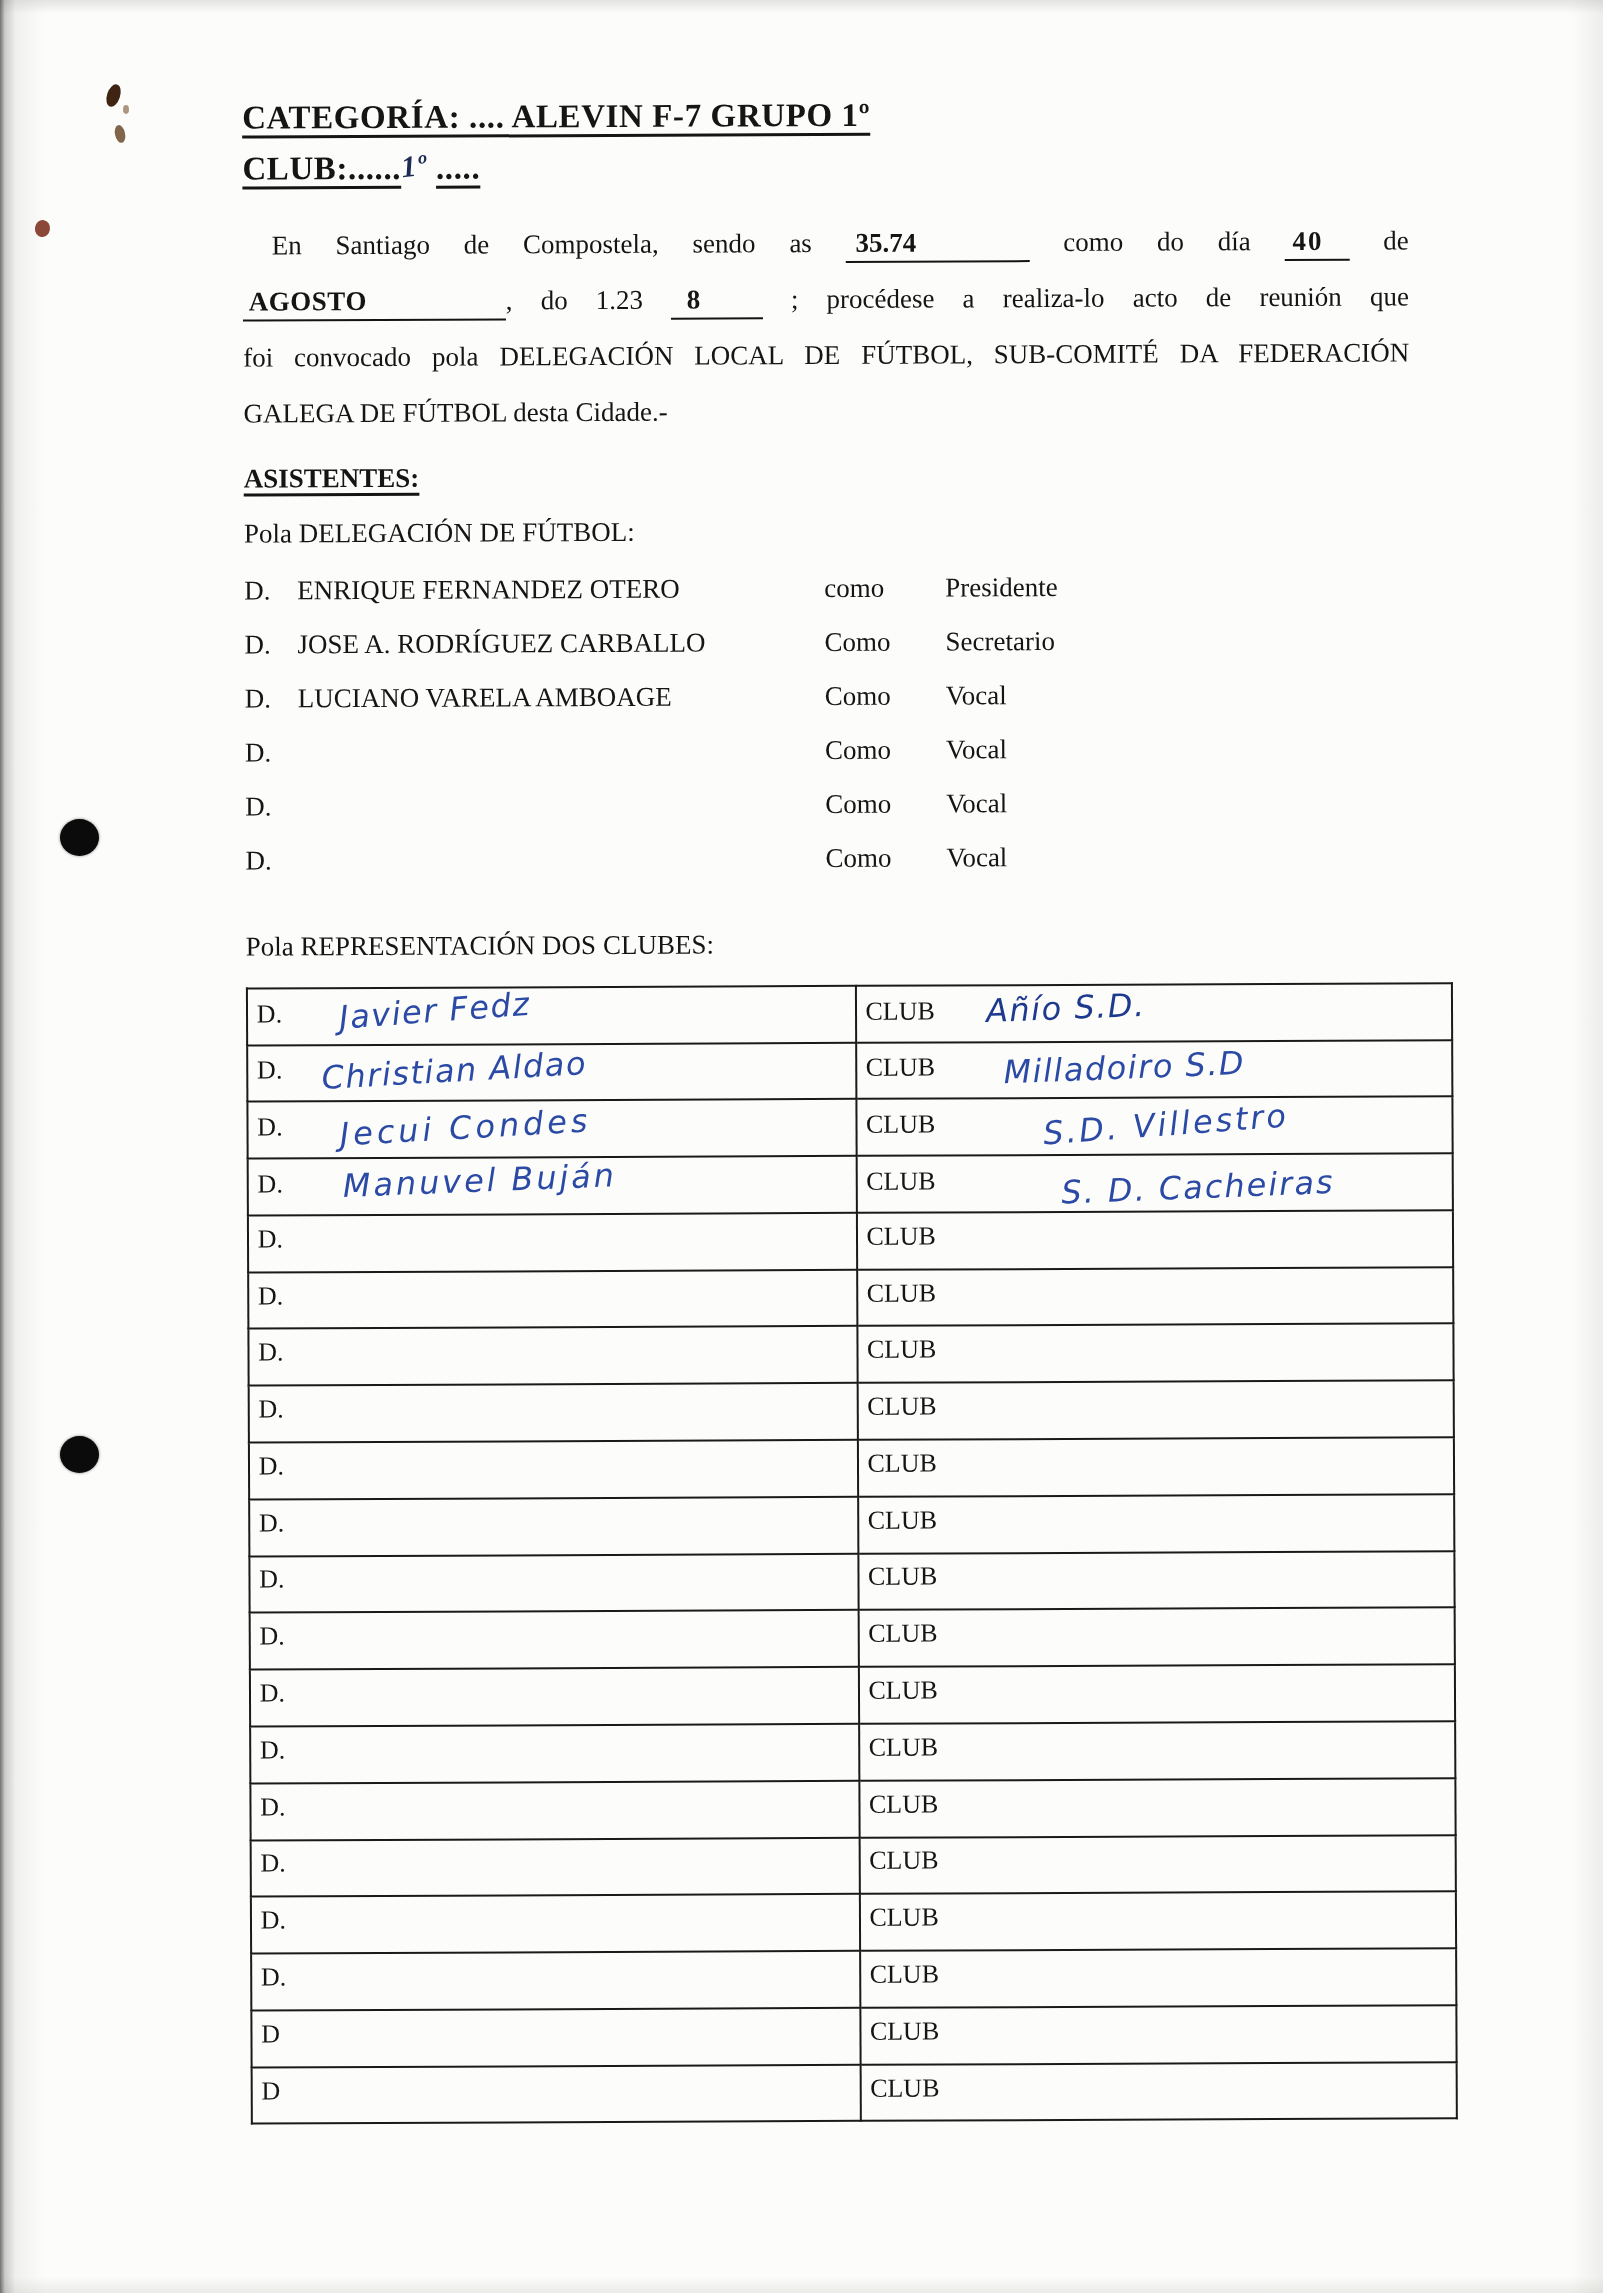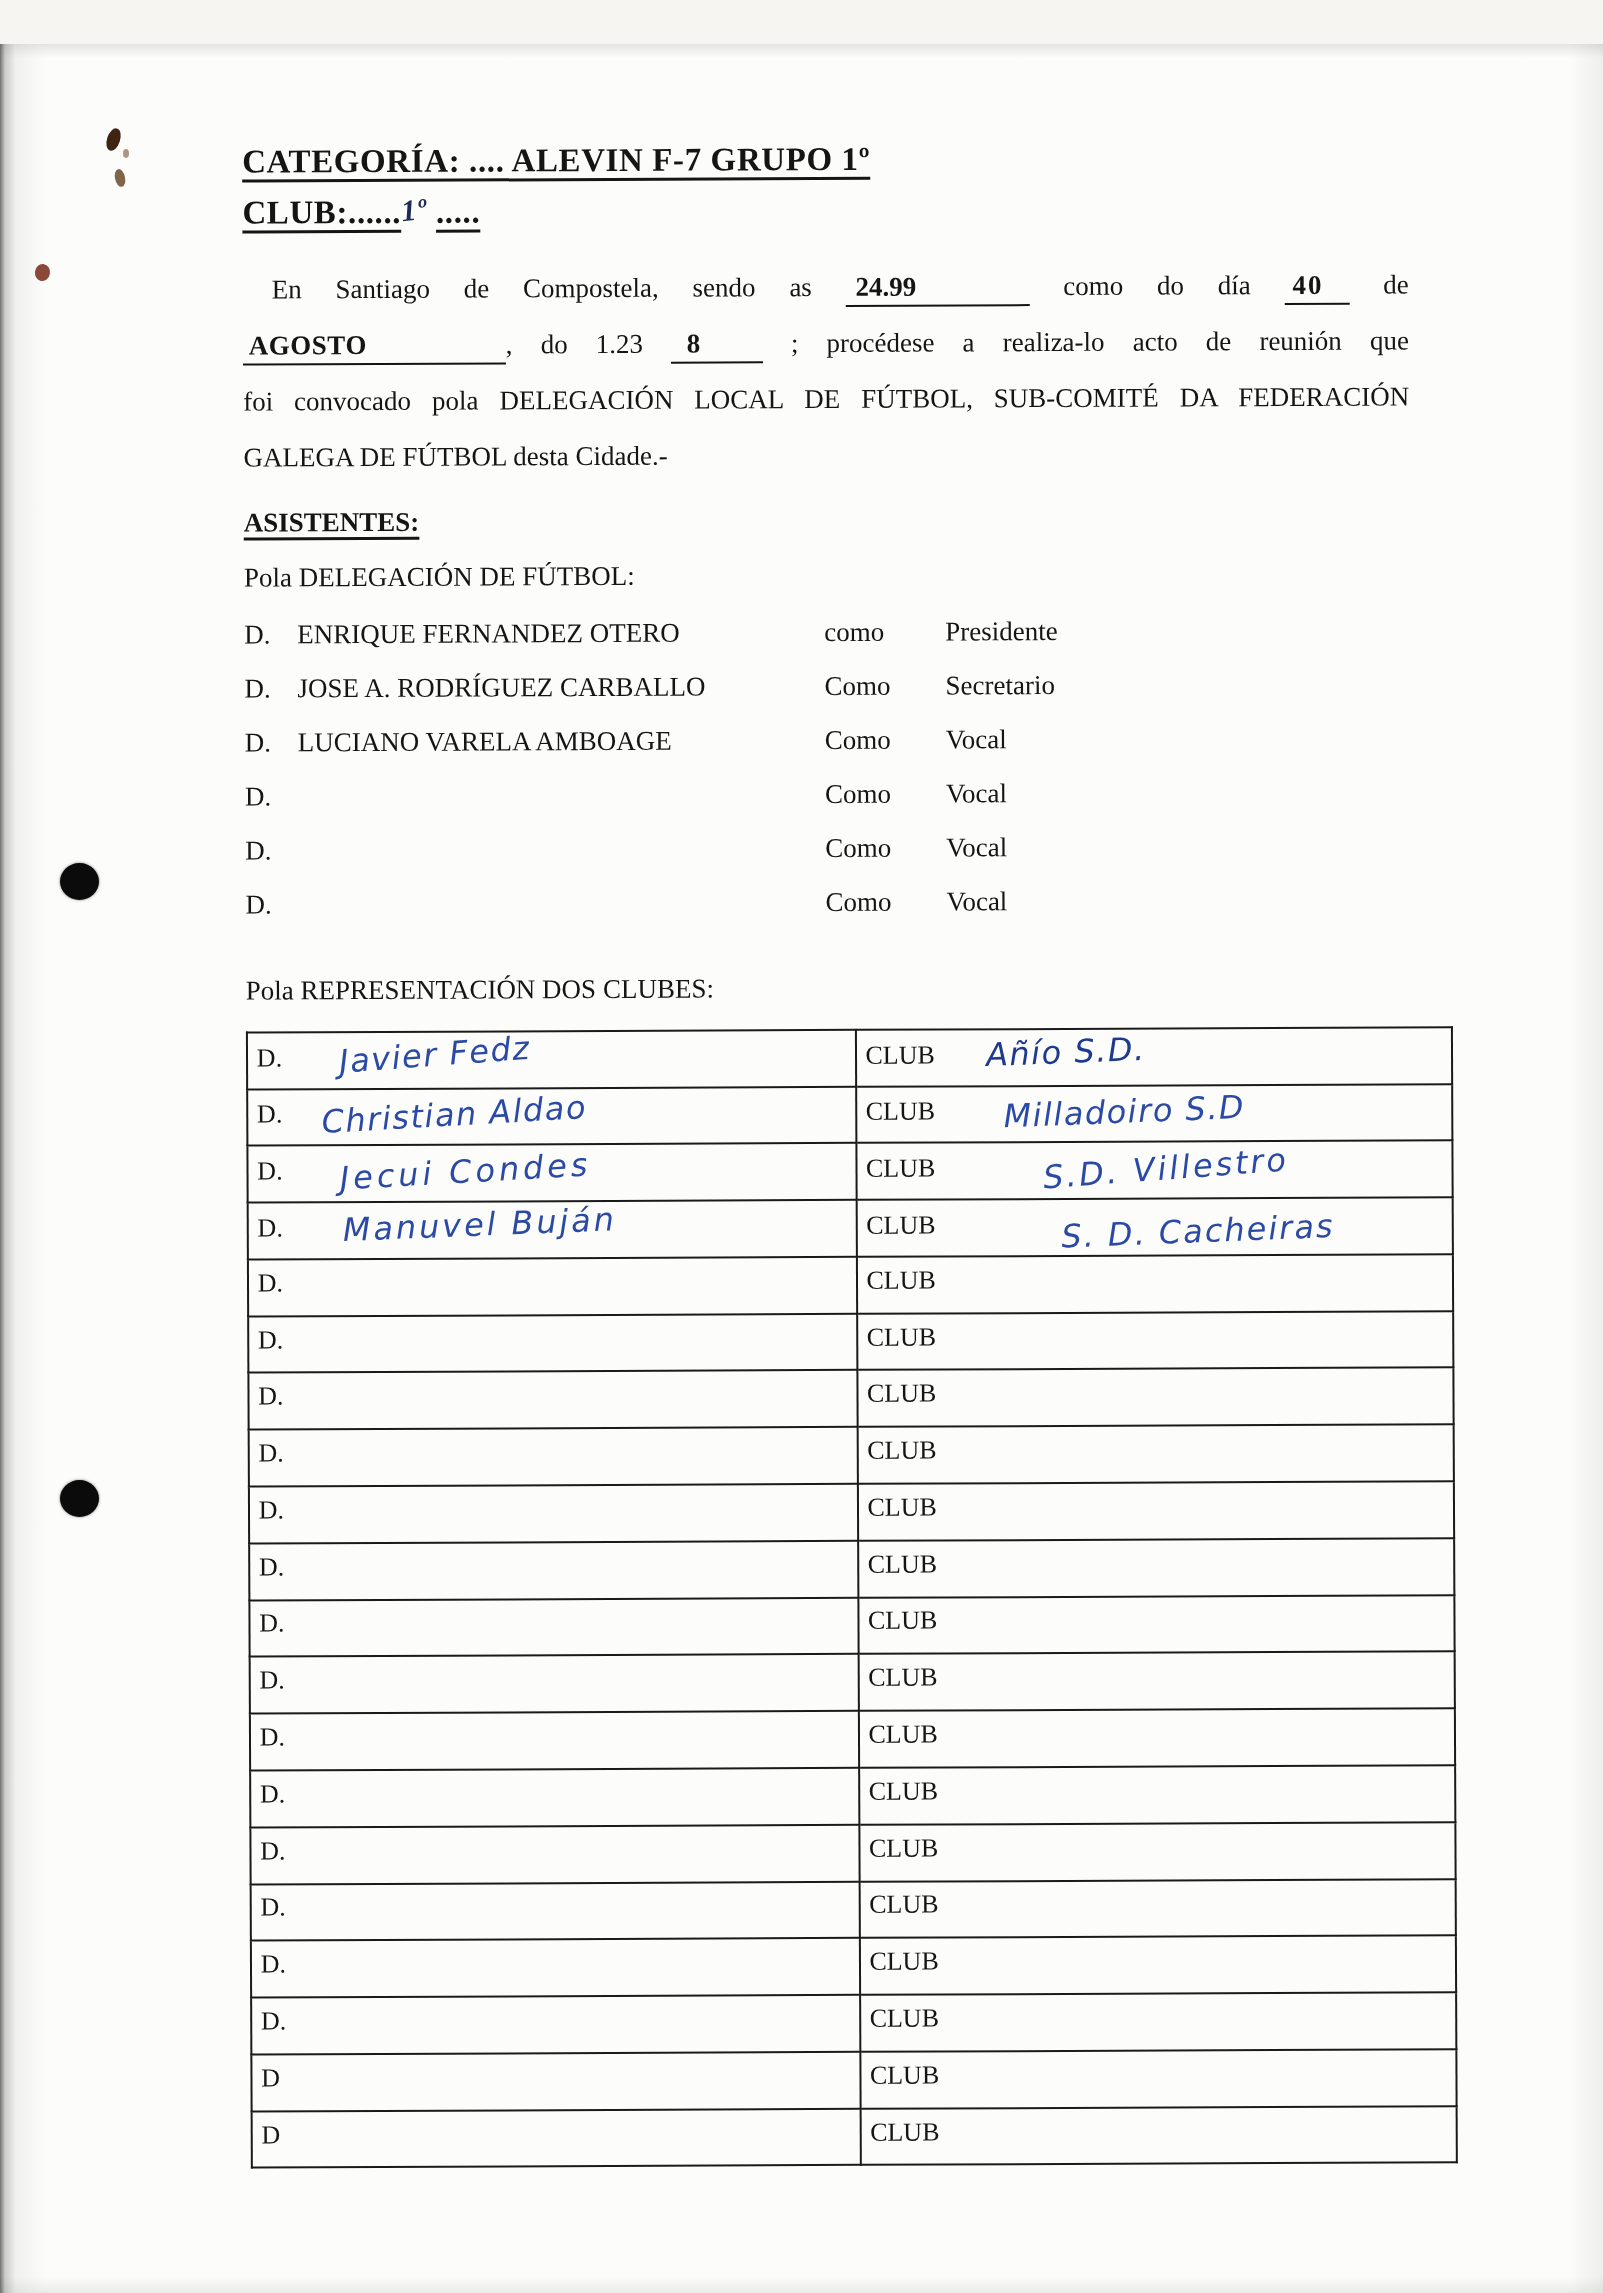--- a/index.html
+++ b/index.html
@@ -9,21 +9,20 @@
     font-family:"Liberation Serif", serif;
   }
   .page{
     position:absolute;inset:0;
     background:
       linear-gradient(90deg, rgba(40,40,40,.65) 0px, rgba(110,110,108,.35) 4.9px, rgba(185,185,182,.18) 15.6px, rgba(255,255,255,0) 45px),
       linear-gradient(180deg, rgba(140,140,138,.22) 0px, rgba(255,255,255,0) 13.7px),
       linear-gradient(270deg, rgba(170,170,166,.18) 0px, rgba(255,255,255,0) 33px),
       linear-gradient(0deg, rgba(160,160,156,.2) 0px, rgba(255,255,255,0) 17.6px),
       #fcfcfa;
-    margin-top: 44px;
   }
   
   .hole{position:absolute;width:39px;height:37px;border-radius:50%;background:#0b0b0b;box-shadow:0 0 2.9px rgba(0,0,0,.5);}
   .hole-top{left:60px;top:819px;}
   .hole-bottom{left:60px;top:1436px;}
   .smudge{position:absolute;border-radius:50%;}
   .smudge-a{left:107px;top:84px;width:12.7px;height:23.4px;background:#3f2414;transform:rotate(18deg);}
   .smudge-b{left:115px;top:125px;width:9.8px;height:17.6px;background:#6b4a2a;transform:rotate(-12deg);opacity:.85;}
   .smudge-c{left:35px;top:220px;width:14.6px;height:16.6px;background:#7e3322;transform:rotate(8deg);opacity:.9;}
   .smudge-d{left:123px;top:105px;width:5.9px;height:8.8px;background:#8a6b4d;opacity:.7;}
@@ -117,21 +116,21 @@
       <span class="u">CATEGORÍA: .... ALEVIN F-7 GRUPO 1º</span>
     </div>
     <div class="title-line">
       <span class="u">CLUB:......</span><span class="hw-grupo">1º</span>
       <span class="u">.....</span>
     </div>
 
     <div class="intro">
       <div class="jline line1">
         <span>En Santiago de Compostela, sendo as</span>
-        <span class="blank blank-time">24.99</span>
+        <span class="blank blank-time">35.74</span>
         <span>como do día</span>
         <span class="blank blank-day">40</span>
         <span>de</span>
       </div>
       <div class="jline">
         <span class="blank blank-month">AGOSTO</span><span>, do 1.23</span>
         <span class="blank blank-year">8</span>
         <span>; procédese a realiza-lo acto de reunión que</span>
       </div>
       <div class="jline">foi convocado pola DELEGACIÓN LOCAL DE FÚTBOL, SUB-COMITÉ DA FEDERACIÓN</div>

